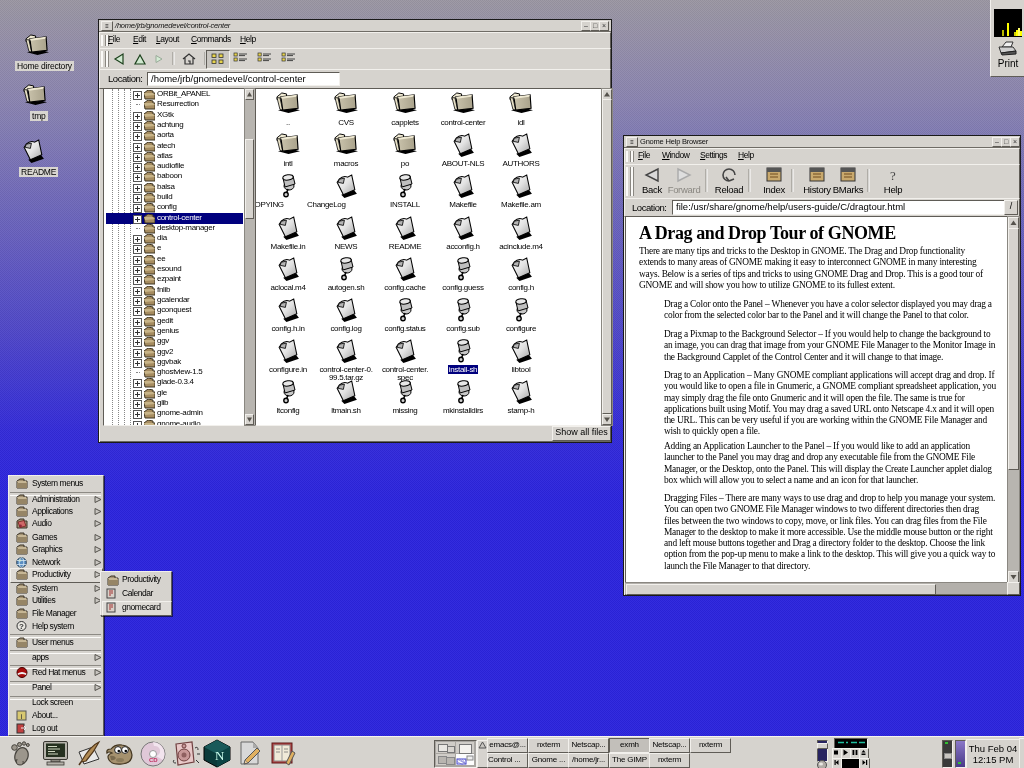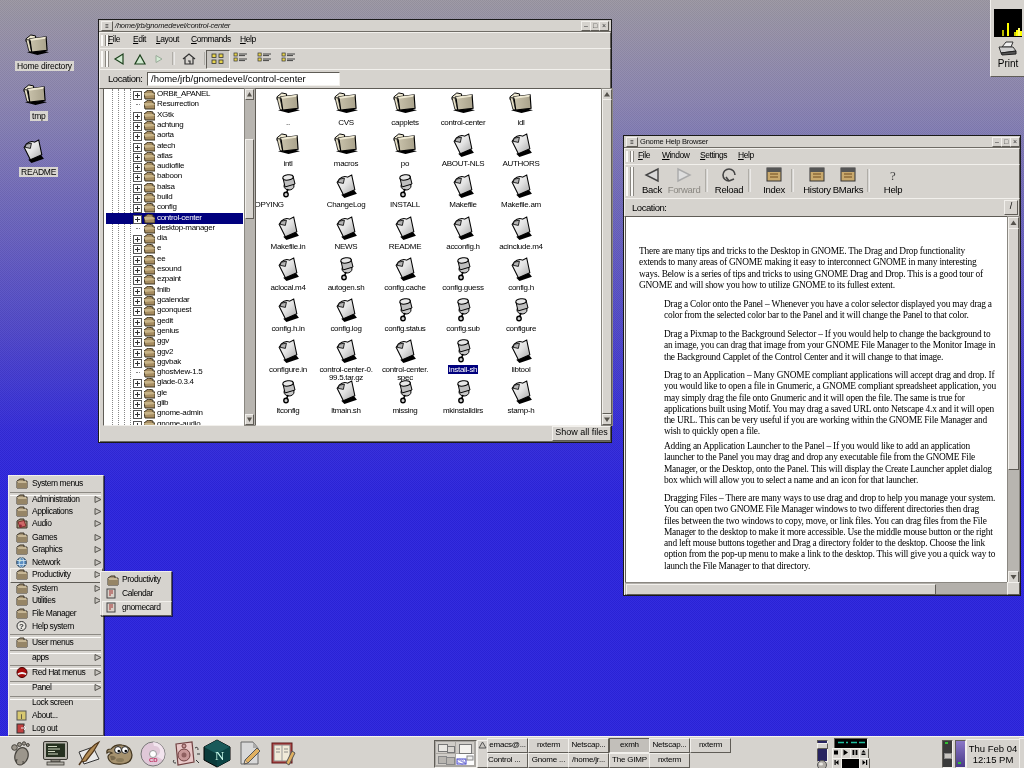--- a/index.html
+++ b/index.html
@@ -459,21 +459,21 @@
       </div>
 <svg class="abs" style="left:24px;top:85px" width="16" height="24" viewBox="0 0 16 24">
         <use href="#exec"></use>
       </svg>
 <div class="abs" style="left:-8px;top:112px;width:80px;font-size:8px;letter-spacing:-0.3px;line-height:8px;">
         <div style="white-space:nowrap"><span style="color:#000;padding:0 1px">COPYING</span></div>
       </div>
 <svg class="abs" style="left:79px;top:85px" width="23" height="25" viewBox="0 0 22 24">
         <use href="#doc"></use>
       </svg>
-<div class="abs" style="left:50px;top:112px;width:80px;font-size:8px;letter-spacing:-0.3px;text-align:center;line-height:8px;">
+<div class="abs" style="left:50px;top:112px;width:80px;font-size:8px;letter-spacing:-0.3px;text-align:left;line-height:8px;">
         <div style="white-space:nowrap"><span style="color:#000;padding:0 1px">ChangeLog</span></div>
       </div>
 <svg class="abs" style="left:141px;top:85px" width="16" height="24" viewBox="0 0 16 24">
         <use href="#exec"></use>
       </svg>
 <div class="abs" style="left:109px;top:112px;width:80px;font-size:8px;letter-spacing:-0.3px;text-align:center;line-height:8px;">
         <div style="white-space:nowrap"><span style="color:#000;padding:0 1px">INSTALL</span></div>
       </div>
 <svg class="abs" style="left:196px;top:85px" width="23" height="25" viewBox="0 0 22 24">
         <use href="#doc"></use>
@@ -698,23 +698,25 @@
 <div class="abs" style="left:7px;top:19px;width:40px;font-size:9.5px;letter-spacing:-0.3px;text-align:center;color:#000">Back</div>
 <div class="abs" style="left:39px;top:19px;width:40px;font-size:9.5px;letter-spacing:-0.3px;text-align:center;color:#8a8781">Forward</div>
 <div class="abs" style="left:84px;top:19px;width:40px;font-size:9.5px;letter-spacing:-0.3px;text-align:center;color:#000">Reload</div>
 <div class="abs" style="left:129px;top:19px;width:40px;font-size:9.5px;letter-spacing:-0.3px;text-align:center;color:#000">Index</div>
 <div class="abs" style="left:172px;top:19px;width:40px;font-size:9.5px;letter-spacing:-0.3px;text-align:center;color:#000">History</div>
 <div class="abs" style="left:203px;top:19px;width:40px;font-size:9.5px;letter-spacing:-0.3px;text-align:center;color:#000">BMarks</div>
 <div class="abs" style="left:248px;top:19px;width:40px;font-size:9.5px;letter-spacing:-0.3px;text-align:center;color:#000">Help</div>
 </div>
 <div class="abs raised" style="left:0;top:62px;width:394px;height:17px;">
 <div class="mi" style="left:7px;top:3px;font-size:9.5px">Location:</div>
+<div class="abs inp" style="left:47px;top:1px;width:330px;height:13px;font-size:9.5px;padding-left:3px;color:#000;overflow:hidden">file:/usr/share/gnome/help/users-guide/C/dragtour.html</div>
 <div class="abs raised" style="left:379px;top:1px;width:12px;height:13px;font-size:9px;text-align:center">/</div>
 </div>
 <div class="abs" style="left:1px;top:80px;width:381px;height:365px;background:#fff;border-top:1px solid #5f5c56;border-left:1px solid #5f5c56;overflow:hidden;font-family:'Liberation Serif',serif;color:#000">
+<div style="position:absolute;left:13px;top:6px;font-size:18px;font-weight:bold;letter-spacing:-0.4px;">A Drag and Drop Tour of GNOME</div>
 <div style="position:absolute;left:13px;top:29px;width:348px;font-size:9.4px;letter-spacing:-0.22px;line-height:11.3px;">There are many tips and tricks to the Desktop in GNOME. The Drag and Drop functionality extends to many areas of GNOME making it easy to interconnect GNOME in many interesting ways. Below is a series of tips and tricks to using GNOME Drag and Drop. This is a good tour of GNOME and will show you how to utilize GNOME to its fullest extent.</div>
 <div style="position:absolute;left:38px;top:82px;width:332px;font-size:9.4px;letter-spacing:-0.22px;line-height:11.3px;">Drag a Color onto the Panel – Whenever you have a color selector displayed you may drag a color from the selected color bar to the Panel and it will change the Panel to that color.</div>
 <div style="position:absolute;left:38px;top:112px;width:332px;font-size:9.4px;letter-spacing:-0.22px;line-height:11.3px;">Drag a Pixmap to the Background Selector – If you would help to change the background to an image, you can drag that image from your GNOME File Manager to the Monitor Image in the Background Capplet of the Control Center and it will change to that image.</div>
 <div style="position:absolute;left:38px;top:153px;width:332px;font-size:9.4px;letter-spacing:-0.22px;line-height:11.3px;">Drag to an Application – Many GNOME compliant applications will accept drag and drop. If you would like to open a file in Gnumeric, a GNOME compliant spreadsheet application, you may simply drag the file onto Gnumeric and it will open the file. The same is true for applications built using Motif. You may drag a saved URL onto Netscape 4.x and it will open the URL. This can be very useful if you are working within the GNOME File Manager and wish to quickly open a file.</div>
 <div style="position:absolute;left:38px;top:224px;width:332px;font-size:9.4px;letter-spacing:-0.22px;line-height:11.3px;">Adding an Application Launcher to the Panel – If you would like to add an application launcher to the Panel you may drag and drop any executable file from the GNOME File Manager, or the Desktop, onto the Panel. This will display the Create Launcher applet dialog box which will allow you to select a name and an icon for that launcher.</div>
 <div style="position:absolute;left:38px;top:276px;width:332px;font-size:9.4px;letter-spacing:-0.22px;line-height:11.3px;">Dragging Files – There are many ways to use drag and drop to help you manage your system. You can open two GNOME File Manager windows to two different directories then drag files between the two windows to copy, move, or link files. You can drag files from the File Manager to the desktop to make it more accessible. Use the middle mouse button or the right and left mouse buttons together and Drag a directory folder to the desktop. Choose the link option from the pop-up menu to make a link to the desktop. This will give you a quick way to launch the File Manager to that directory.</div>
 </div>
 <div class="abs" style="left:383px;top:80px;width:11px;height:366px;background:#b8b5b0;border:1px solid #8a8781;">
 <div class="abs raised" style="left:0px;top:0px;width:9px;height:10px;">
         <svg style="display:block" width="9" height="10" viewBox="0 0 9 10">

